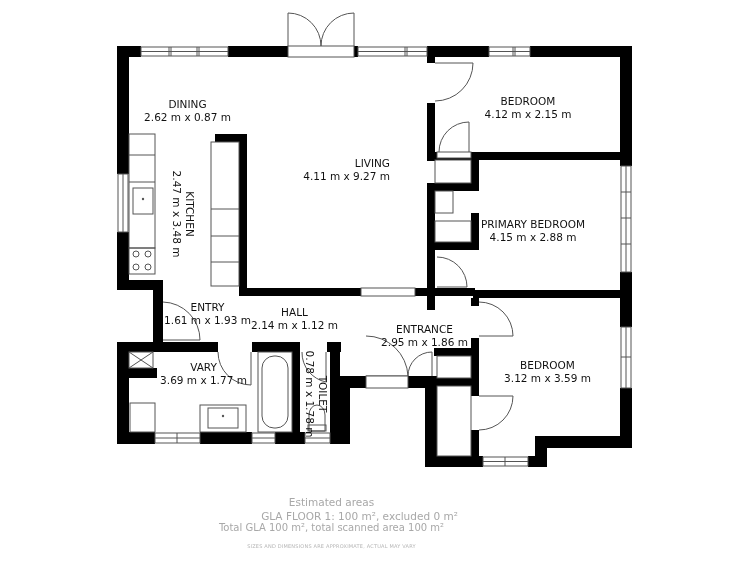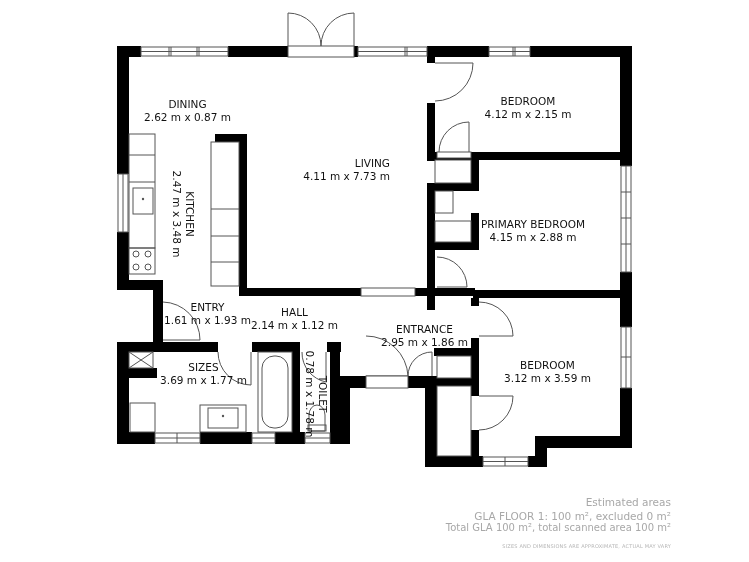--- a/index.html
+++ b/index.html
@@ -5,23 +5,23 @@
     html, body { margin: 0; padding: 0; background: #ffffff; }
     body { width: 749px; height: 562px; position: relative; overflow: hidden;
            font-family: "DejaVu Sans", sans-serif; }
     #plan { position: absolute; left: 0; top: 0; width: 749px; height: 562px; }
     .wall { fill: #000000; }
     .thin { fill: none; stroke: #555555; stroke-width: 1; }
     .thinw { fill: #ffffff; stroke: #555555; stroke-width: 1; }
     .lbl { position: absolute; text-align: center; color: #111111; font-size: 10.5px; line-height: 13px; white-space: nowrap; }
     .lbl .name, .lbl .dims { display: block; }
     .vert { transform: rotate(90deg); transform-origin: center center; }
-    .footer { position: absolute; left: 8px; width: 663px; text-align: right; color: #a8a8a8; }
+    .footer { position: absolute; left: 0; width: 663px; text-align: center; color: #a8a8a8; }
     .f1 { top: 496px; font-size: 10.5px; }
-    .f2 { top: 510px; font-size: 10.5px; }
+    .f2 { top: 510px; font-size: 10.5px; padding-left: 28px; }
     .f3 { top: 522px; font-size: 10px; }
     .f4 { top: 543px; font-size: 5px; letter-spacing: 0.2px; color: #b5b5b5; }
   </style>
 </head>
 <body>
 
 <svg id="plan" viewBox="0 0 749 562" xmlns="http://www.w3.org/2000/svg">
 
   <g>
     <rect class="wall" x="117" y="46" width="24" height="11"></rect>
@@ -184,21 +184,21 @@
     <rect class="thin" x="308" y="425" width="18" height="6"></rect>
   </g>
 </svg>
 
 <div class="lbl" style="left:140px; top:98px; width:95px;">
   <span class="name">DINING</span>
   <span class="dims">2.62 m x 0.87 m</span>
 </div>
 <div class="lbl" style="left:285px; top:157px; width:105px;text-align:right;">
   <span class="name">LIVING</span>
-  <span class="dims">4.11 m x 7.73 m</span>
+  <span class="dims">4.11 m x 9.27 m</span>
 </div>
 <div class="lbl vert" style="left:133px; top:201px; width:100px;">
   <span class="name">KITCHEN</span>
   <span class="dims">2.47 m x 3.48 m</span>
 </div>
 <div class="lbl" style="left:478px; top:95px; width:100px;">
   <span class="name">BEDROOM</span>
   <span class="dims">4.12 m x 2.15 m</span>
 </div>
 <div class="lbl" style="left:478px; top:218px; width:110px;">
@@ -211,21 +211,21 @@
 </div>
 <div class="lbl" style="left:247px; top:306px; width:95px;">
   <span class="name">HALL</span>
   <span class="dims">2.14 m x 1.12 m</span>
 </div>
 <div class="lbl" style="left:354px; top:323px; width:95px;margin-left:23px;">
   <span class="name">ENTRANCE</span>
   <span class="dims">2.95 m x 1.86 m</span>
 </div>
 <div class="lbl" style="left:156px; top:361px; width:95px;">
-  <span class="name">SIZES</span>
+  <span class="name">VARY</span>
   <span class="dims">3.69 m x 1.77 m</span>
 </div>
 <div class="lbl vert" style="left:271px; top:381px; width:90px;">
   <span class="name">TOILET</span>
   <span class="dims">0.78 m x 1.78 m</span>
 </div>
 <div class="lbl" style="left:500px; top:359px; width:95px;">
   <span class="name">BEDROOM</span>
   <span class="dims">3.12 m x 3.59 m</span>
 </div>

